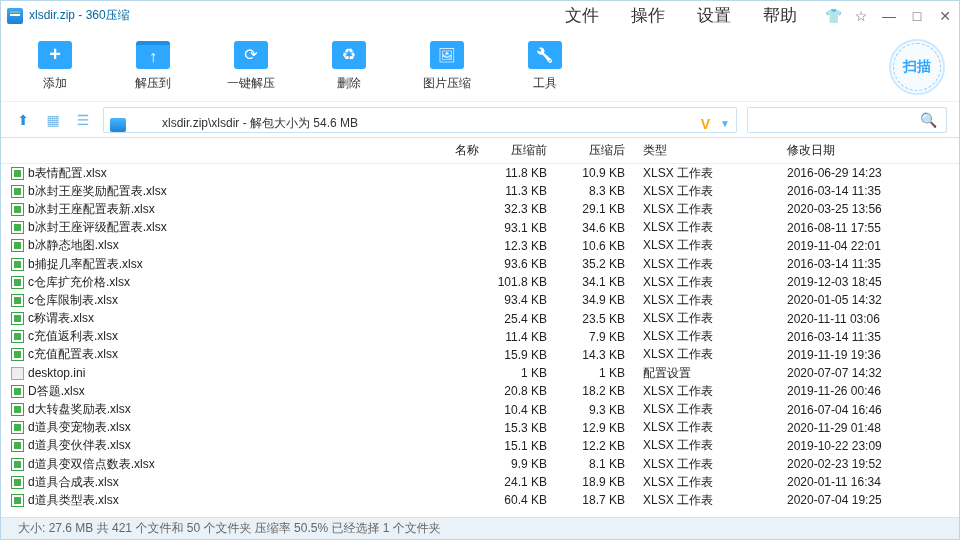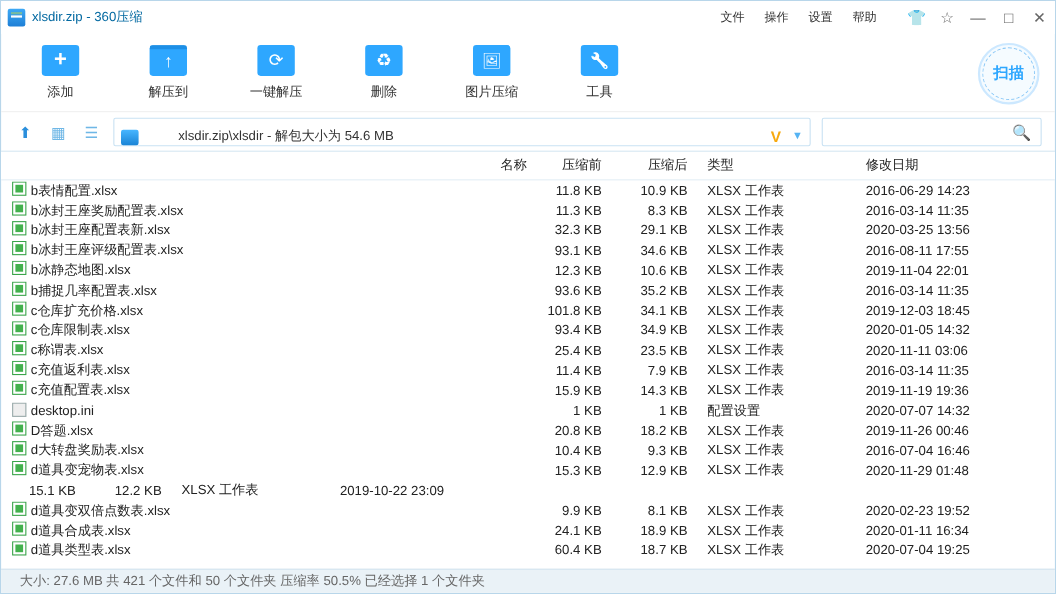--- a/index.html
+++ b/index.html
@@ -2,21 +2,21 @@
 <html><head>
 <meta charset="utf-8">
 <style>
   *{box-sizing:border-box;margin:0;padding:0;font-family:"Microsoft YaHei",Arial,sans-serif;}
   body{background:#fff;width:960px;height:540px;overflow:hidden;position:relative;border:1px solid #b8d6ea;}
   
   .titlebar{height:30px;background:#fff;display:flex;align-items:center;padding:0 6px;border-bottom:1px solid #fff;}
   .titlebar .app-icon{width:16px;height:16px;background:linear-gradient(#3da9f5,#1e7fd6);border-radius:2px;margin-right:6px;position:relative;}
   .titlebar .app-icon::before{content:"";position:absolute;left:3px;top:6px;width:10px;height:2px;background:#fff;box-shadow:0 -3px 0 #fff70055;}
   .titlebar .title{font-size:12px;color:#0369a1;}
-  .menubar{margin-left:auto;display:flex;gap:18px;font-size:11px;color:#333;}
+  .menubar{margin-left:auto;display:flex;gap:32px;font-size:17px;color:#333;}
   .menubar span{cursor:default;}
   .winbtns{display:flex;gap:12px;margin-left:28px;font-size:14px;color:#666;}
   .winbtns .ico{width:16px;text-align:center;}
   
   .toolbar{height:70px;display:flex;align-items:center;padding:0 14px;gap:18px;position:relative;}
   .tbtn{display:flex;flex-direction:column;align-items:center;width:80px;font-size:12px;color:#333;}
   .tbtn .ticon{width:34px;height:28px;background:#2ea7ff;border-radius:3px;margin-bottom:6px;position:relative;}
   .tbtn .ticon::after{content:"";position:absolute;inset:0;display:flex;align-items:center;justify-content:center;color:#fff;font-size:16px;}
   .ticon.add::after{content:"+";font-size:20px;font-weight:bold;}
   .ticon.extract::after{content:"↑";font-size:16px;font-weight:bold;}
@@ -40,21 +40,21 @@
   
   .grid{border-top:1px solid #d0e4f1;}
   .ghead{display:flex;height:26px;align-items:center;font-size:12px;color:#222;background:#fff;border-bottom:1px solid #e3eef6;}
   .col-name{width:478px;padding-left:10px;text-align:right;}
   .col-before{width:80px;text-align:right;padding-right:12px;}
   .col-after{width:78px;text-align:right;padding-right:12px;}
   .col-type{width:144px;padding-left:6px;}
   .col-date{flex:1;padding-left:6px;}
   .gbody{height:350px;overflow-y:scroll;}
   .row{display:flex;height:18.2px;align-items:center;font-size:12px;color:#222;}
-  .row .fname{width:478px;padding-left:10px;display:flex;gap:4px;overflow:hidden;white-space:nowrap;}
+  .row .fname{width:478px;padding-left:10px;display:flex;align-items:center;gap:4px;overflow:hidden;white-space:nowrap;}
   .fileicon{width:13px;height:13px;background:#fff;border:1px solid #3aa44a;position:relative;flex-shrink:0;}
   .fileicon::after{content:"";position:absolute;left:2px;top:2px;width:7px;height:7px;background:#43b14d;}
   .fileicon.ini{border-color:#9aa;background:#eee;}
   .fileicon.ini::after{display:none;}
   .row .c2{width:80px;text-align:right;padding-right:12px;}
   .row .c3{width:78px;text-align:right;padding-right:12px;}
   .row .c4{width:144px;padding-left:6px;}
   .row .c5{flex:1;padding-left:6px;}
   
   .status{position:absolute;left:0;right:0;bottom:0;height:22px;background:#eaf2f7;border-top:1px solid #d4e4ef;display:flex;align-items:center;padding:0 17px;font-size:12px;color:#666;}
@@ -284,20 +284,24 @@
         <div class="fname">
           <span class="fileicon"></span>
           <span>d道具变宠物表.xlsx</span>
         </div>
         <div class="c2">15.3 KB</div>
         <div class="c3">12.9 KB</div>
         <div class="c4">XLSX 工作表</div>
         <div class="c5">2020-11-29 01:48</div>
       </div>
       <div class="row">
+        <div class="fname">
+          <span class="fileicon"></span>
+          <span>d道具变伙伴表.xlsx</span>
+        </div>
         <div class="c2">15.1 KB</div>
         <div class="c3">12.2 KB</div>
         <div class="c4">XLSX 工作表</div>
         <div class="c5">2019-10-22 23:09</div>
       </div>
       <div class="row">
         <div class="fname">
           <span class="fileicon"></span>
           <span>d道具变双倍点数表.xlsx</span>
         </div>

